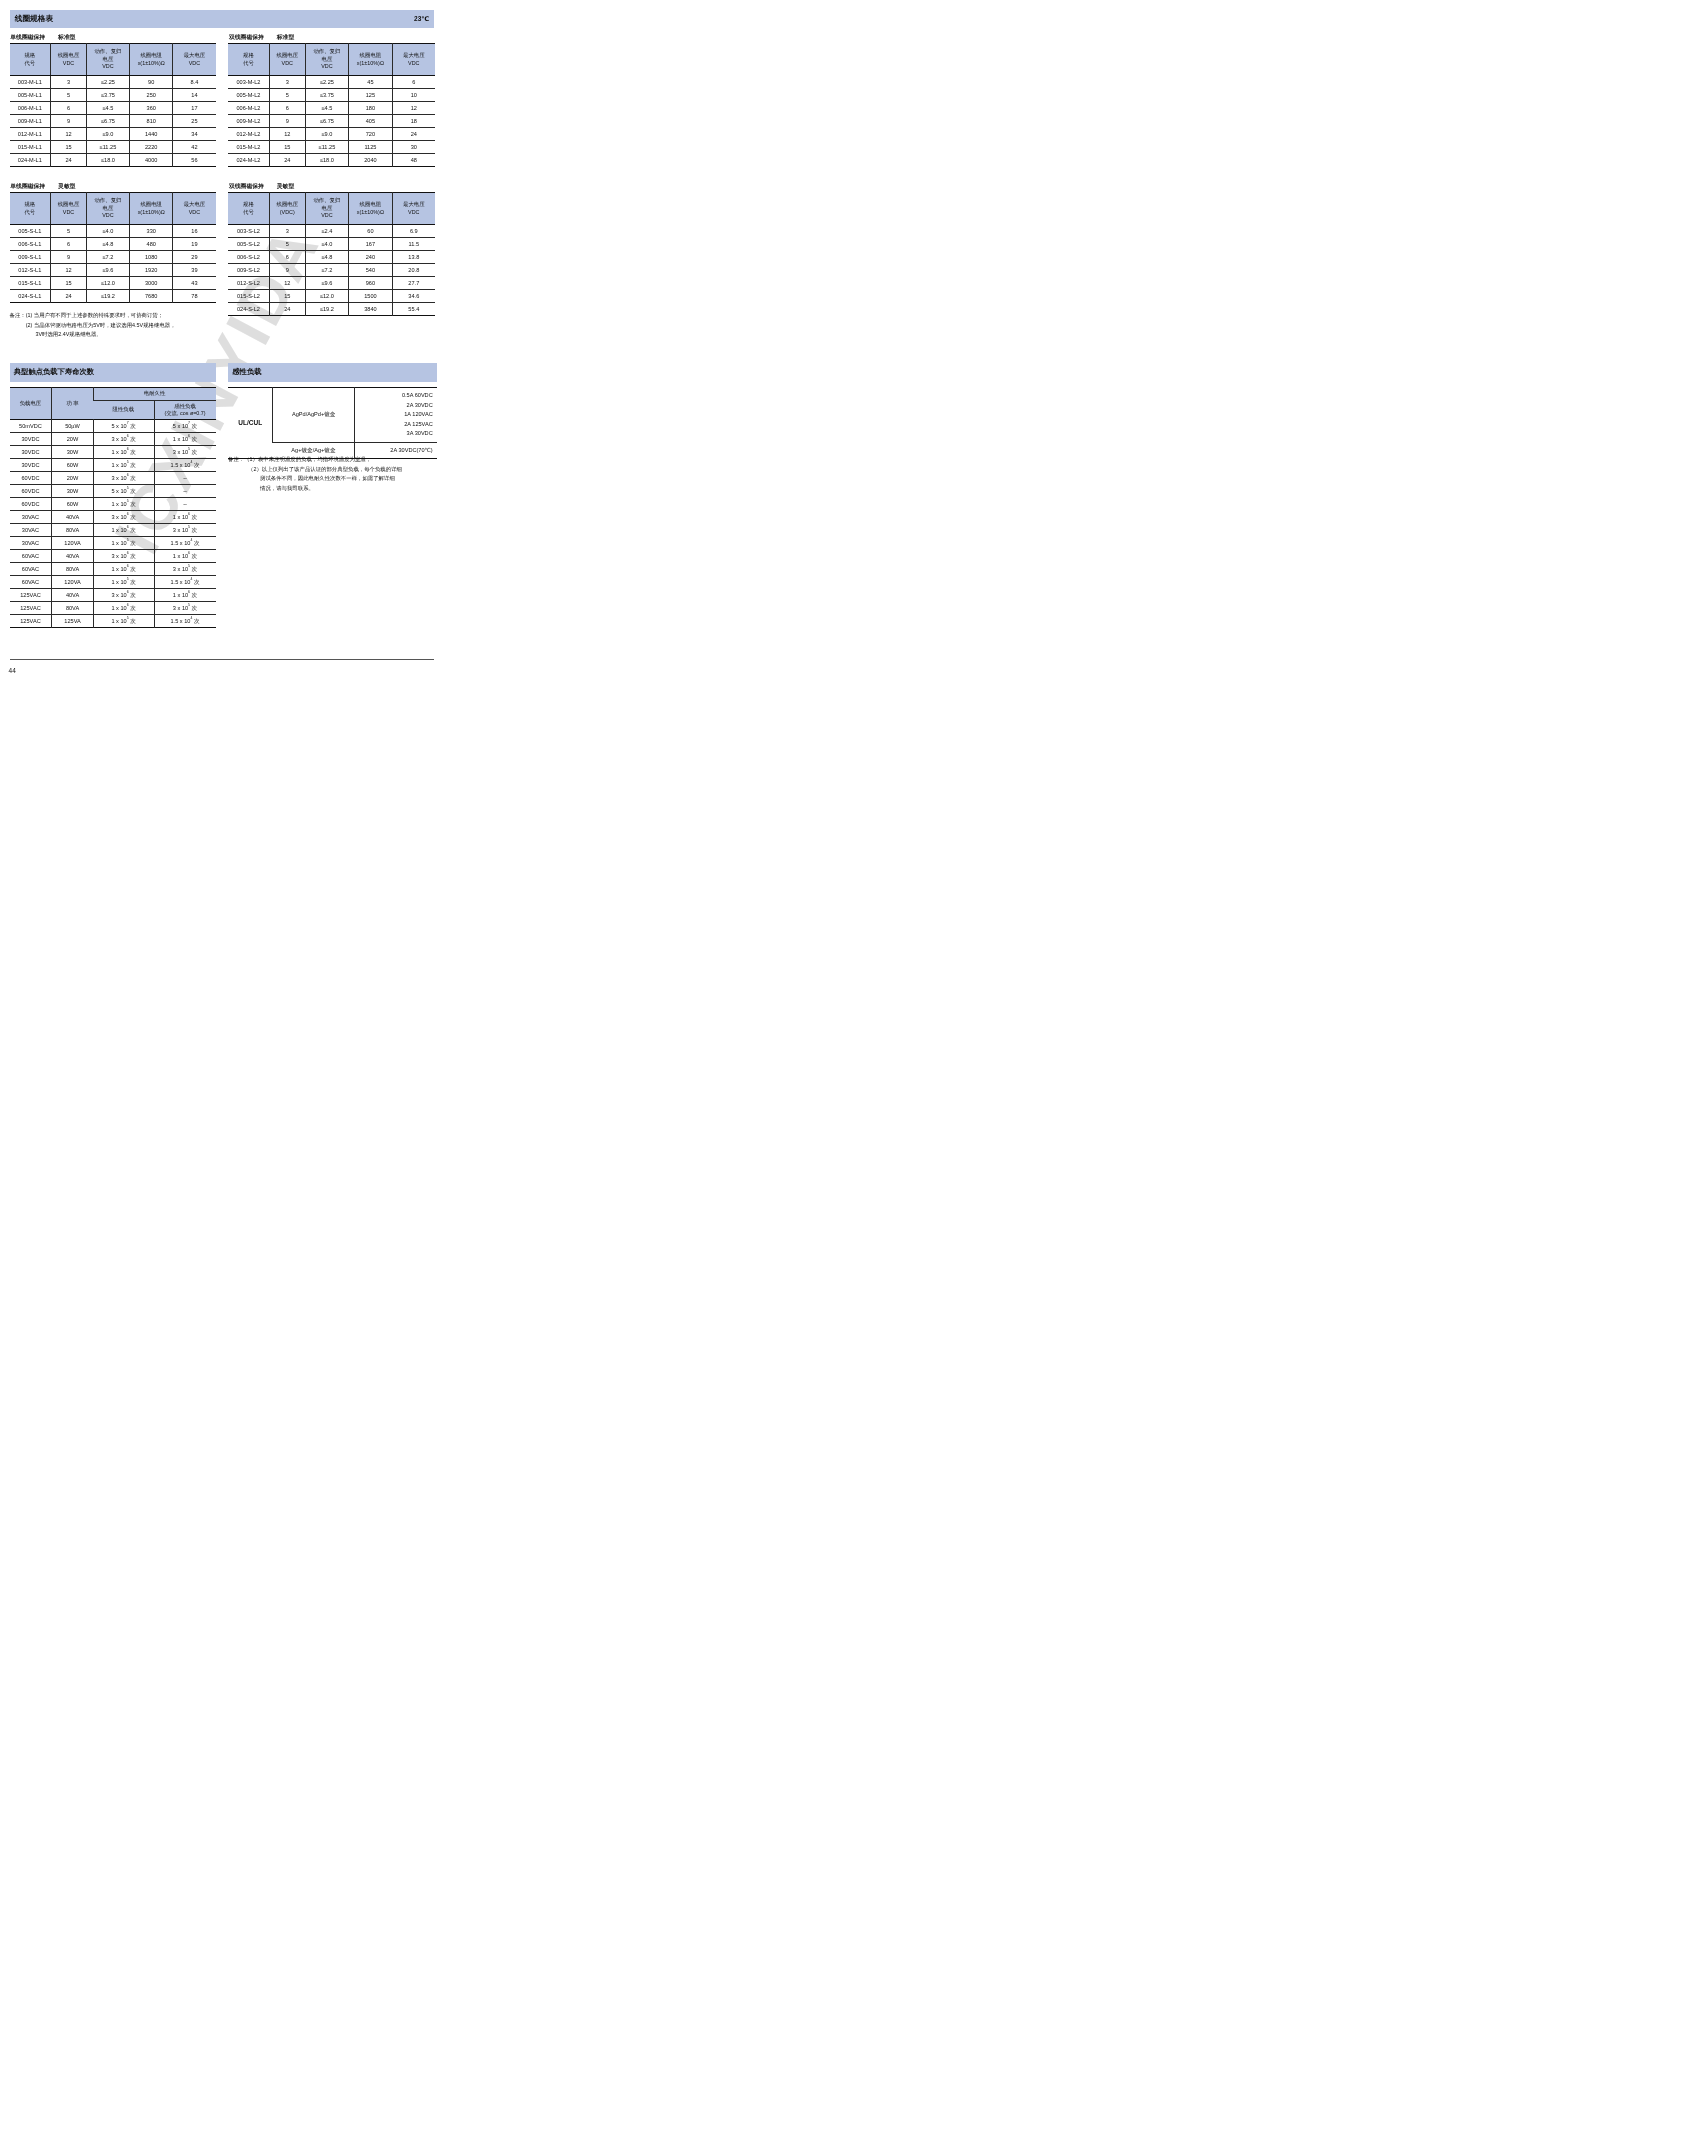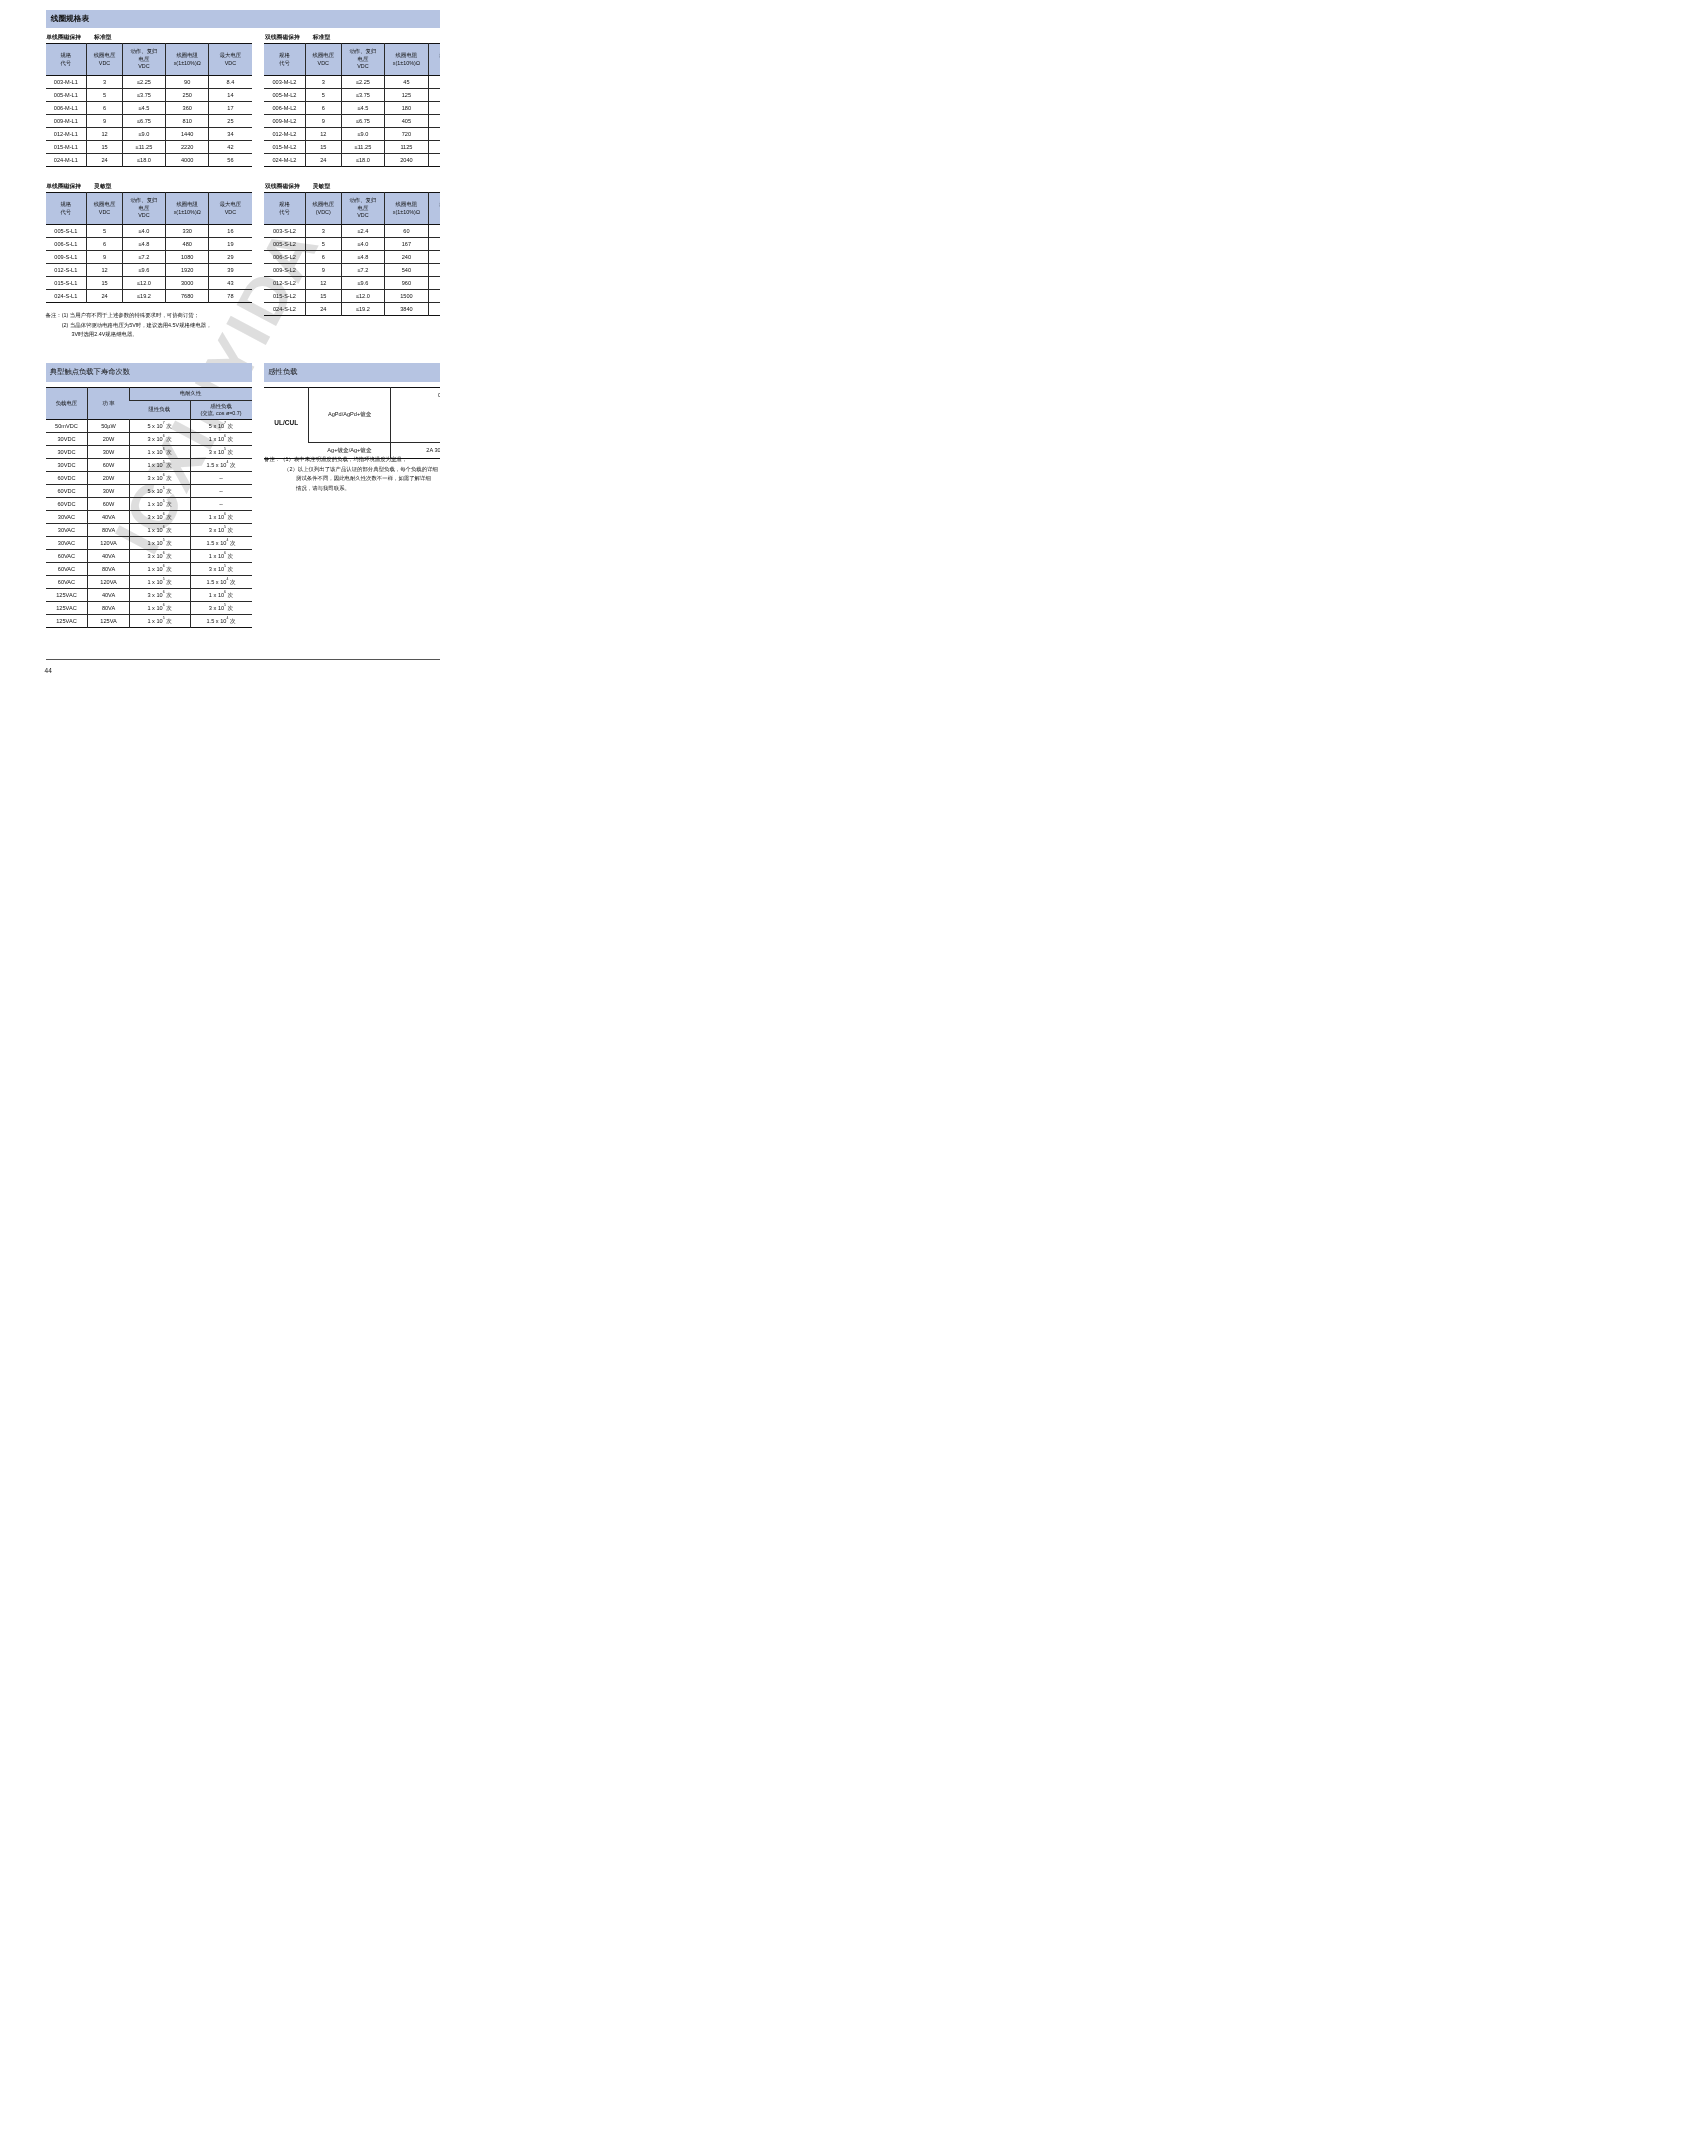--- a/index.html
+++ b/index.html
@@ -7,21 +7,21 @@
   body { font-family:"Liberation Sans","DejaVu Sans",sans-serif; color:#111; }
   .page { position:relative; width:440px; height:683px; background:#fff; overflow:hidden; }
 
   .watermark {
     position:absolute; left:217px; top:389px; z-index:0;
     transform:translate(-50%,-50%) rotate(-62deg);
     font-size:65px; font-weight:bold; letter-spacing:3.4px;
     color:#bfbfbf; opacity:.5; white-space:nowrap; pointer-events:none;
   }
 
-  .abs { position:absolute; z-index:1;margin-left:36px; }
+  .abs { position:absolute; z-index:1; }
 
   .header-bar {
     left:9.5px; top:10px; width:424px; height:17.6px;
     background:#b6c4e2; display:flex; align-items:center; justify-content:space-between;
     padding:0 4.3px 0 5.2px;
   }
   .header-bar .title { font-size:7.7px; font-weight:bold; }
   .header-bar .temp  { font-size:6.5px; font-weight:bold; }
 
   .caption { font-size:5.8px; font-weight:600; }
@@ -42,21 +42,21 @@
   .spec-table tbody tr + tr td { border-top:0.4px solid #2a2a2a; }
 
   .notes { font-size:5.4px; line-height:1.8; }
   .notes .i1 { padding-left:16.3px; }
   .notes .i2 { padding-left:26px; }
   .cert-notes .i1 { padding-left:20px; }
   .cert-notes .i2 { padding-left:32px; }
 
   .section-bar {
     background:#b6c4e2; height:18.5px; display:flex; align-items:center;
-    padding-left:4.3px; font-size:7.3px; font-weight:normal;
+    padding-left:4.3px; font-size:7.3px; font-weight:bold;
   }
 
   .life-table { border-top:1.3px solid #111; border-bottom:0.9px solid #111; }
   .life-table th {
     background:#b6c4e2; font-weight:normal; font-size:5.4px; line-height:1.35;
     text-align:center; vertical-align:middle; padding:0.9px;
   }
   .life-table thead tr:first-child th { height:13px; }
   .life-table thead tr:last-child th { height:19px; }
   .life-table th.span-head { border-bottom:0.4px solid #2a2a2a; }

